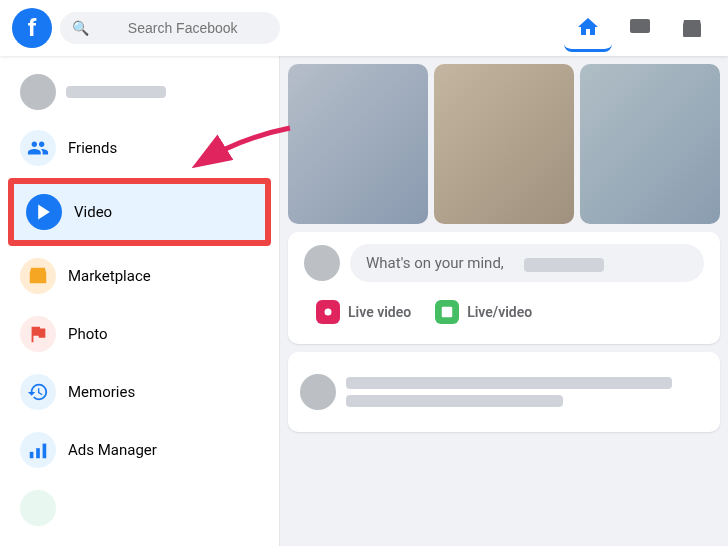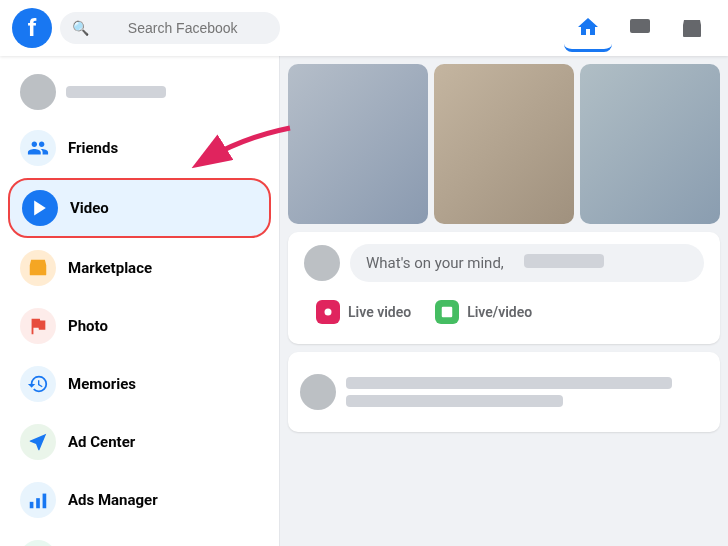--- a/index.html
+++ b/index.html
@@ -132,27 +132,27 @@
       align-items: center;
       padding: 10px 12px;
       gap: 12px;
       cursor: pointer;
       border-radius: 8px;
       margin: 2px 8px;
       position: relative;
     }
     .sidebar-item.video-item {
       background: #e7f3ff;
-      border: 2px solid #ef4444;
-      border-radius: 20px;
+      border: 6px solid #ef4444;
+      border-radius: 4px;
     }
 
     .sidebar-item-label {
       font-size: 15px;
-      font-weight: 700;
+      font-weight: 400;
       color: #050505;
     }
 
     .icon-circle {
       width: 36px;
       height: 36px;
       border-radius: 50%;
       display: flex;
       align-items: center;
       justify-content: center;
@@ -222,21 +222,21 @@
       flex-shrink: 0;
     }
     .post-placeholder {
       flex: 1;
       background: #f0f2f5;
       border-radius: 20px;
       padding: 10px 16px;
       font-size: 15px;
       color: #65676b;
       display: flex;
-      align-items: flex-start;
+      align-items: flex-end;
       gap: 8px;
     }
     .post-placeholder-name-blur {
       width: 80px;
       height: 14px;
       background: #d0d3d9;
       border-radius: 4px;
       display: inline-block;
     }
     .post-actions {
@@ -386,28 +386,20 @@
 
     <div class="sidebar-item">
       <div class="icon-circle" style="background:#e8f4fd;">
         <svg width="22" height="22" viewBox="0 0 24 24" fill="#1877f2">
           <path d="M13 3a9 9 0 00-9 9H1l3.89 3.89.07.14L9 12H6c0-3.87 3.13-7 7-7s7 3.13 7 7-3.13 7-7 7c-1.93 0-3.68-.79-4.94-2.06l-1.42 1.42A8.954 8.954 0 0013 21a9 9 0 000-18zm-1 5v5l4.28 2.54.72-1.21-3.5-2.08V8H12z"></path>
         </svg>
       </div>
       <span class="sidebar-item-label">Memories</span>
     </div>
 
-    <div class="sidebar-item">
-      <div class="icon-circle" style="background:#eaf5ea;">
-        <svg width="22" height="22" viewBox="0 0 24 24" fill="#1877f2">
-          <path d="M21 3L3 10.53v.98l6.84 2.65L12.48 21h.98L21 3z"></path>
-        </svg>
-      </div>
-      <span class="sidebar-item-label">Ad Center</span>
-    </div>
 
     <div class="sidebar-item">
       <div class="icon-circle" style="background:#e8f4fd;">
         <svg width="22" height="22" viewBox="0 0 24 24" fill="#1877f2">
           <rect x="3" y="14" width="4" height="7"></rect>
           <rect x="10" y="10" width="4" height="11"></rect>
           <rect x="17" y="5" width="4" height="16"></rect>
         </svg>
       </div>
       <span class="sidebar-item-label">Ads Manager</span>

